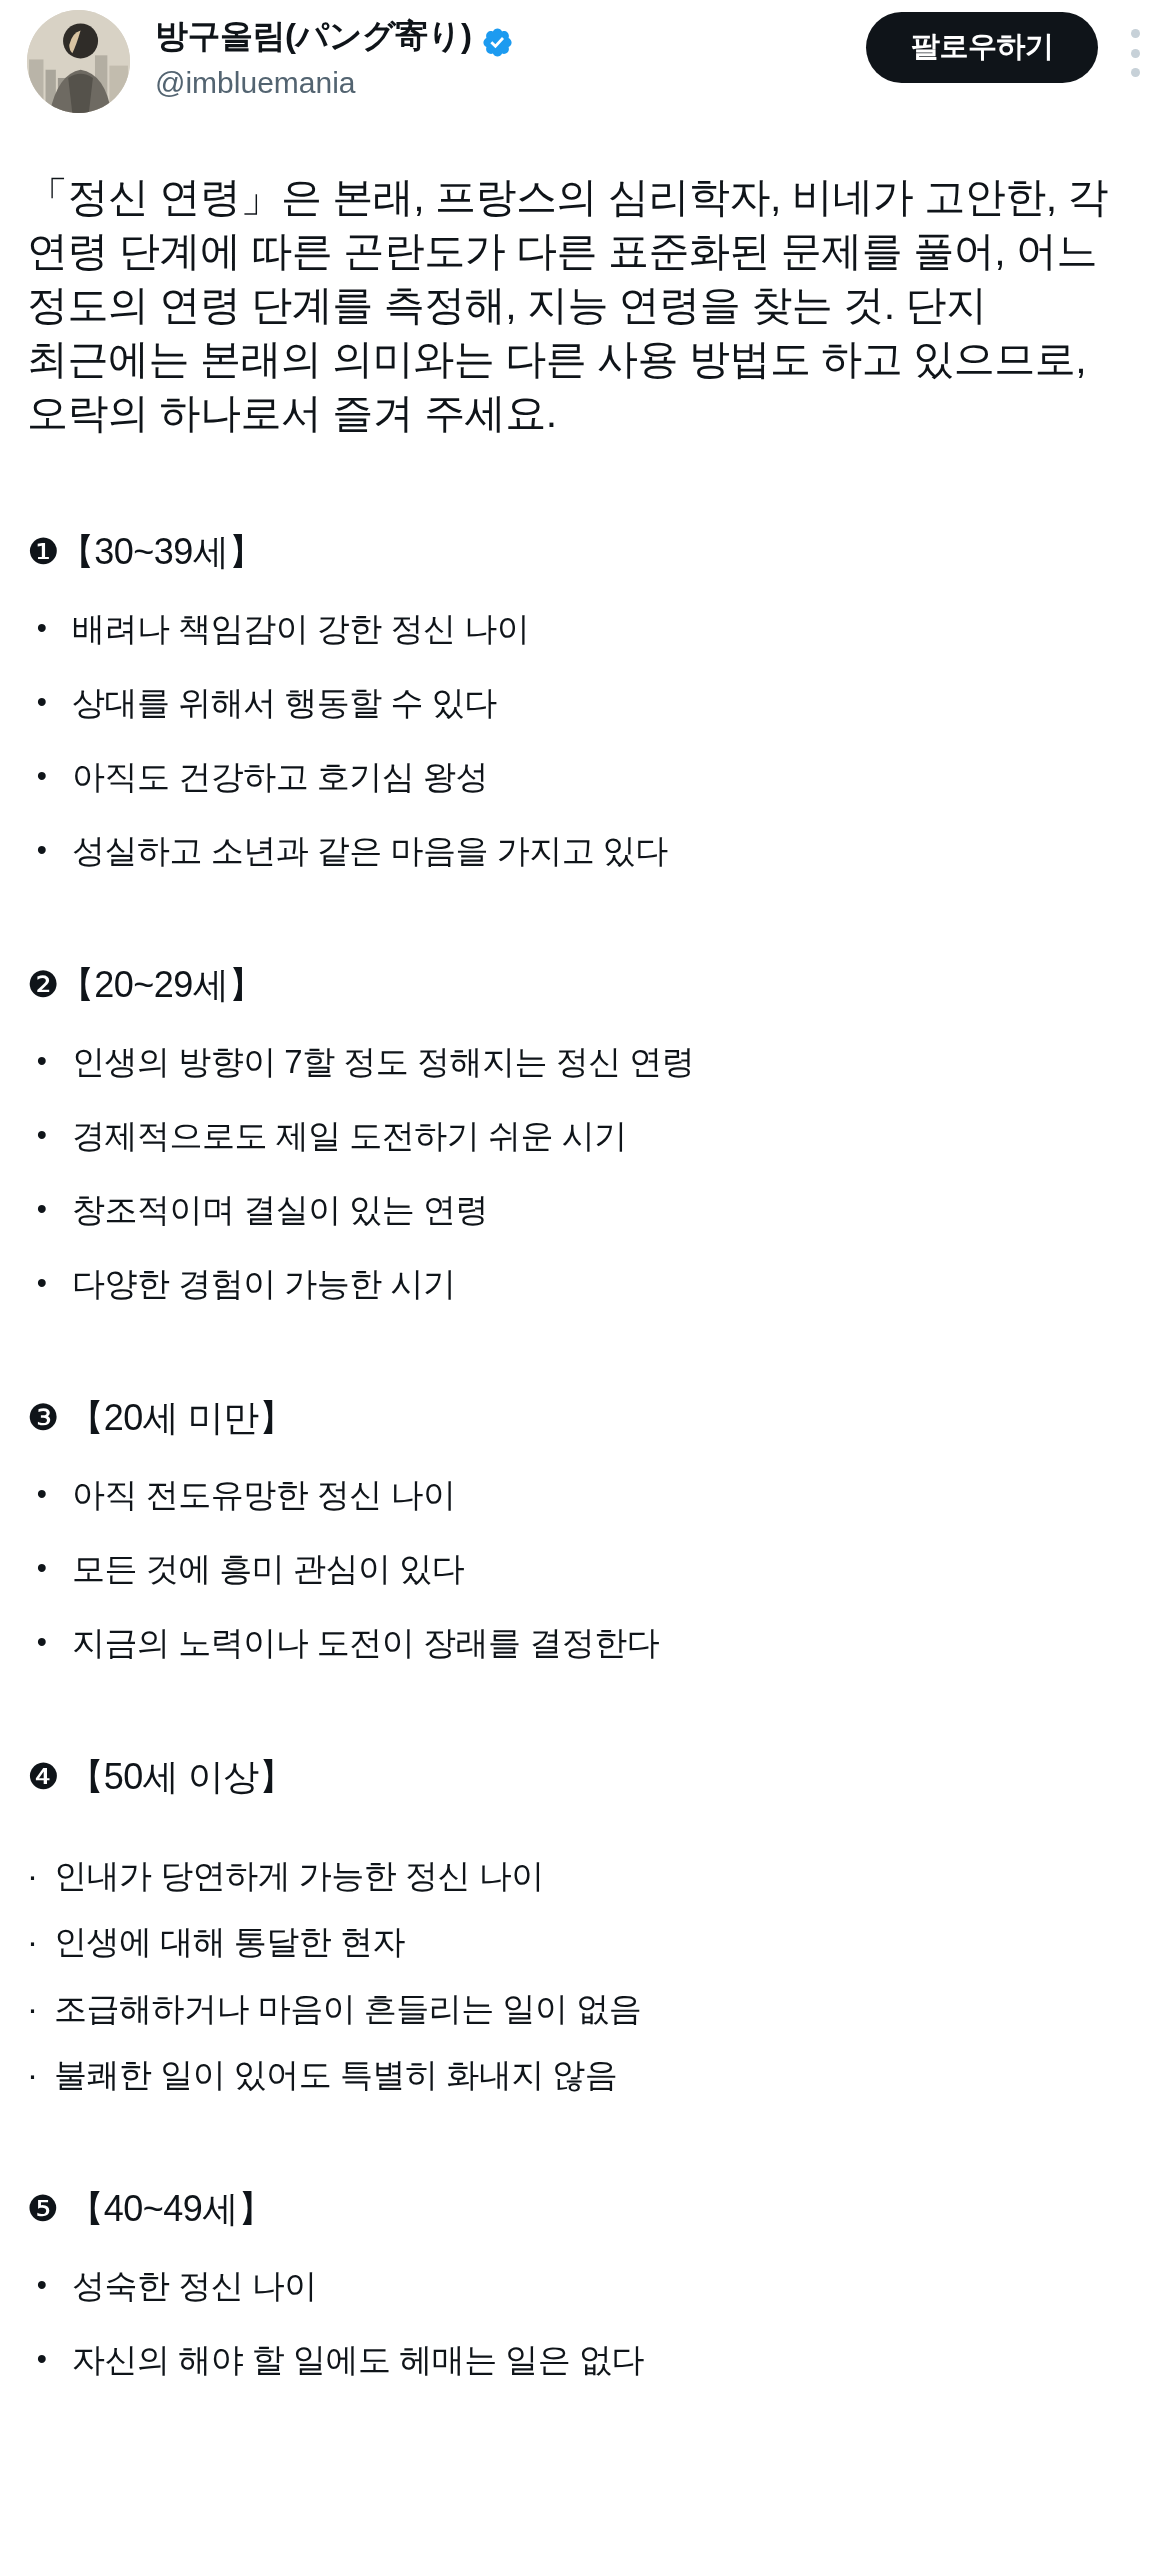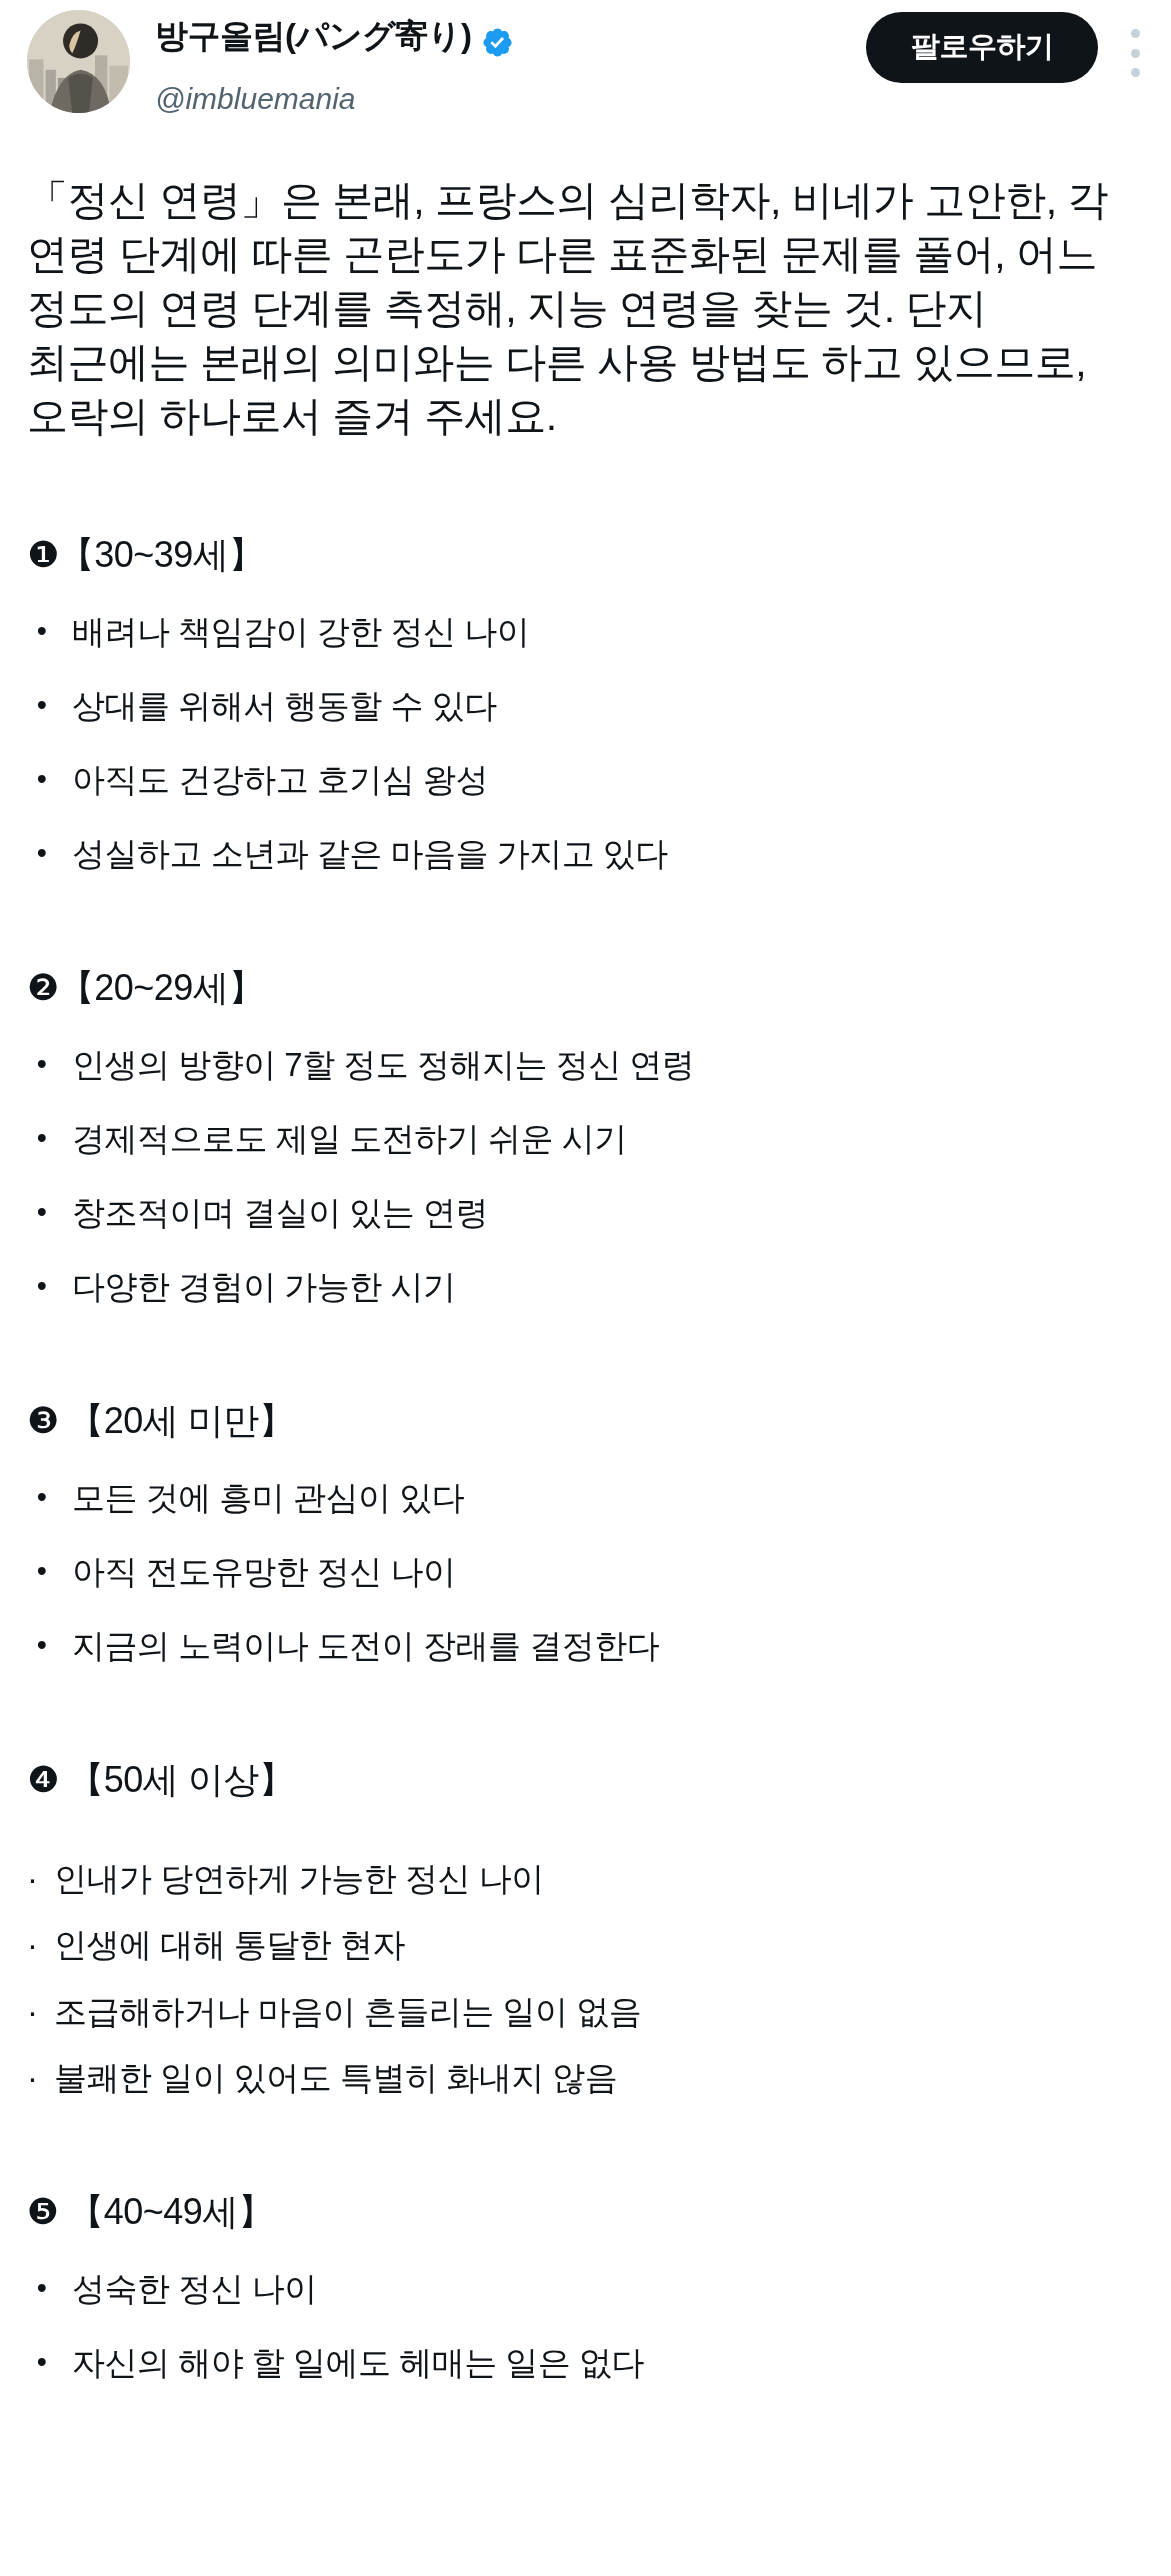--- a/index.html
+++ b/index.html
@@ -15,21 +15,21 @@
   .header { display:flex; align-items:flex-start; }
   .avatar {
     width:103px; height:103px; border-radius:50%; overflow:hidden;
     flex:none; background:#d6d0c4;
   }
   .avatar svg { display:block; width:100%; height:100%; }
   .id-block { margin-left:25px; padding-top:3.9px; min-width:0; }
   .name-row { display:flex; align-items:flex-end; gap:9.8px; }
   .display-name { font-size:33px; font-weight:bold; letter-spacing:-0.5px; }
   .badge { width:33px; height:33px; flex:none; }
-  .handle { font-size:30px; color:#536471; margin-top:23px;font-style:italic; }
+  .handle { font-size:30px; color:#536471; margin-top:7px; }
   .header-right { margin-left:auto; display:flex; align-items:center; }
   .follow-btn {
     background:#0f1419; color:#ffffff; border:none; cursor:pointer;
     font-family:inherit; font-size:29px; font-weight:bold;
     padding:15.6px 45px; border-radius:43px; margin-top:2px;
     letter-spacing:-0.5px;
   }
   .more-btn {
     background:none; border:none; cursor:pointer;
     margin-left:29px; margin-top:13.7px; padding:5.9px 3.9px;
@@ -118,22 +118,22 @@
         <ul class="items">
           <li>인생의 방향이 7할 정도 정해지는 정신 연령</li>
           <li>경제적으로도 제일 도전하기 쉬운 시기</li>
           <li>창조적이며 결실이 있는 연령</li>
           <li>다양한 경험이 가능한 시기</li>
         </ul>
       </section>
       <section class="section">
         <h2 class="section-heading">❸ 【20세 미만】</h2>
         <ul class="items">
+          <li>아직 전도유망한 정신 나이</li>
           <li>모든 것에 흥미 관심이 있다</li>
-          <li>아직 전도유망한 정신 나이</li>
           <li>지금의 노력이나 도전이 장래를 결정한다</li>
         </ul>
       </section>
       <section class="section compact">
         <h2 class="section-heading">❹ 【50세 이상】</h2>
         <ul class="items">
           <li>인내가 당연하게 가능한 정신 나이</li>
           <li>인생에 대해 통달한 현자</li>
           <li>조급해하거나 마음이 흔들리는 일이 없음</li>
           <li>불쾌한 일이 있어도 특별히 화내지 않음</li>

